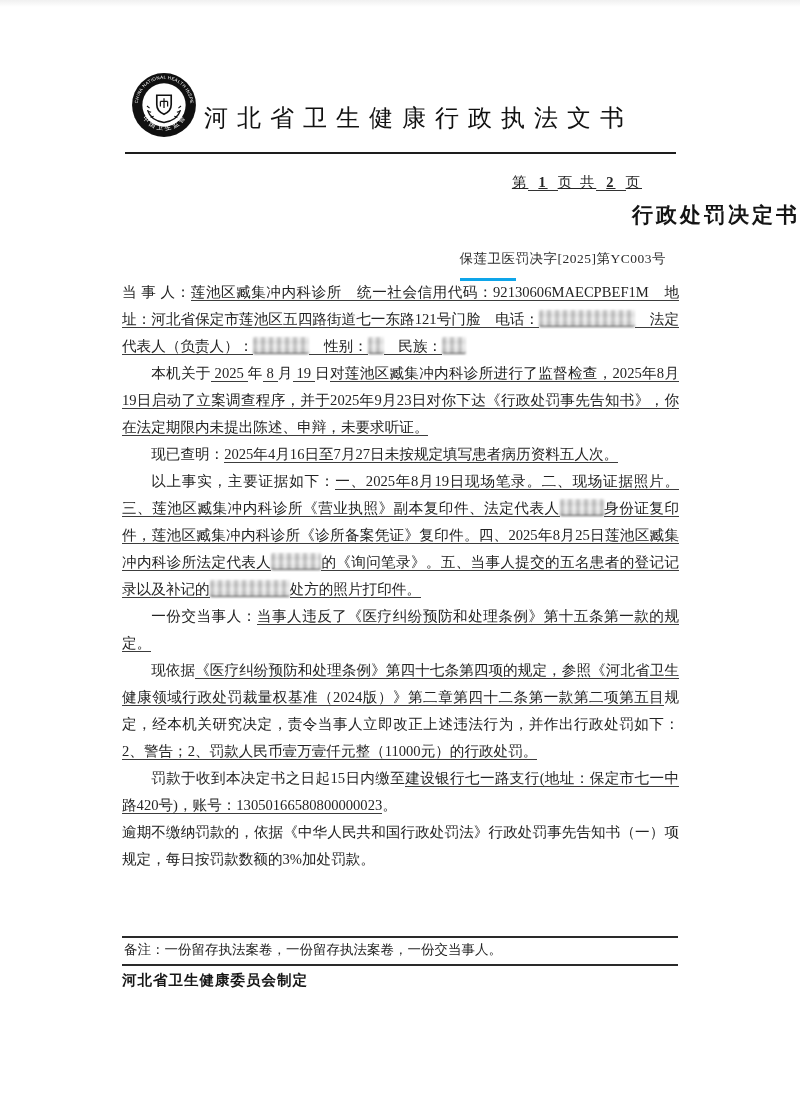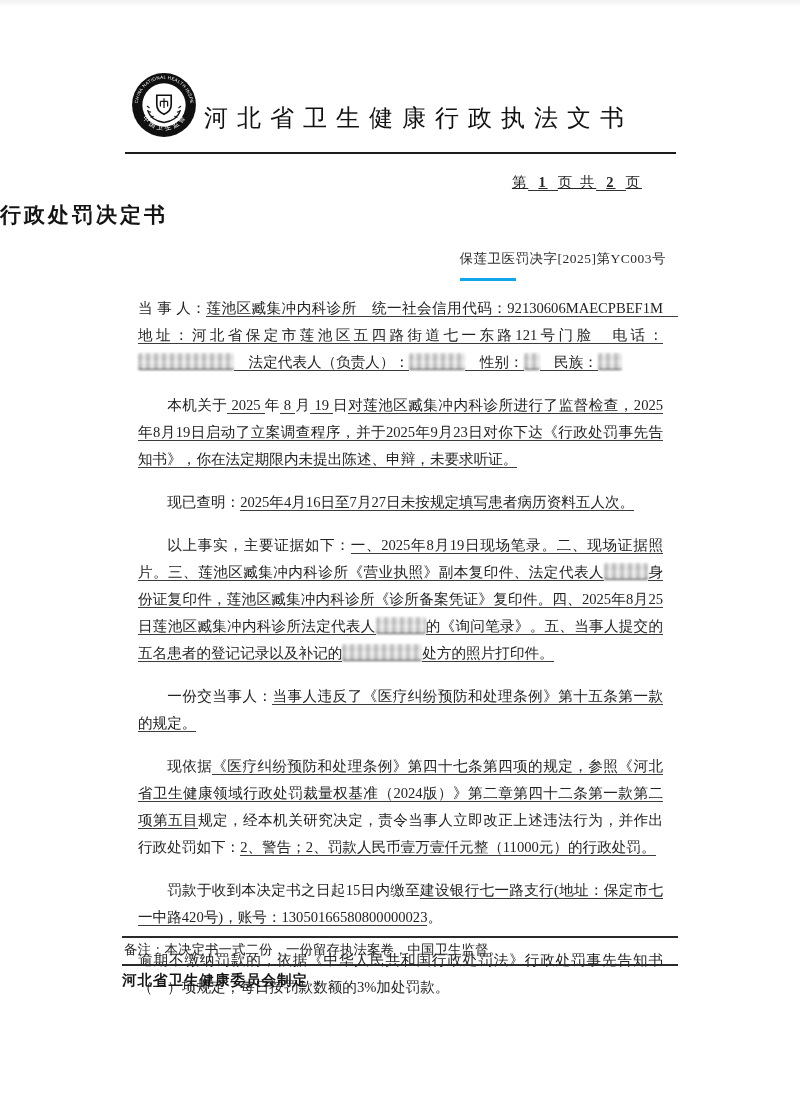--- a/index.html
+++ b/index.html
@@ -11,31 +11,31 @@
     background:linear-gradient(#f0f0f0,#ffffff);}
   .seal{position:absolute;left:130px;top:71px;width:68px;height:68px;}
   .header-title{
     position:absolute;left:204px;top:102px;font-size:24px;letter-spacing:9px;
     color:#111;white-space:nowrap;font-weight:500;
   }
   .header-rule{position:absolute;left:125px;top:152px;width:551px;height:2px;background:#1d1d1d;}
   .pagination{position:absolute;top:173px;right:158px;font-size:14.5px;letter-spacing:2px;color:#262626;text-decoration:underline;}
   .pagination .pgno{border-bottom:1.5px solid #333;padding:0 10px;font-weight:600;}
   .doc-title{
-    position:absolute;top:201px;left:0;width:100%;text-align:left;
+    position:absolute;top:201px;left:0;width:100%;text-align:right;
     font-family:"Liberation Sans","DejaVu Sans",sans-serif;font-weight:700;
     font-size:21px;letter-spacing:3px;color:#141414;
   }
   .doc-no{position:absolute;top:250px;right:134px;font-size:13.5px;color:#2b2b2b;letter-spacing:.5px;}
   .doc-no .u{border-bottom:3px solid #0ea5e9;padding-bottom:12px;}
   .document-body{
     position:absolute;top:279px;left:122px;width:557px;
     font-size:14.6px;line-height:27px;text-align:justify;color:#232323;
   }
-  .para{margin:16px;}
+  .para{margin:0;}
   .para.indent{text-indent:2em;}
   .u{border-bottom:1px solid #3c3c3c;}
   .redact{
     display:inline-block;height:16px;vertical-align:-3px;border-radius:2px;
     background-color:#dadada;
     background-image:
       repeating-linear-gradient(90deg, rgba(170,170,170,.5) 0 4px, rgba(238,238,238,.6) 4px 8px),
       repeating-linear-gradient(0deg, rgba(190,190,190,.4) 0 4px, rgba(244,244,244,.5) 4px 9px);
     filter:blur(1px);
   }
@@ -91,17 +91,17 @@
       <p class="para indent"><span class="">本机关于</span><span class="u"> 2025 </span><span class="">年</span><span class="u"> 8 </span><span class="">月</span><span class="u"> 19 </span><span class="">日</span><span class="u">对莲池区臧集冲内科诊所进行了监督检查，2025年8月19日启动了立案调查程序，并于2025年9月23日对你下达《行政处罚事先告知书》，你在法定期限内未提出陈述、申辩，未要求听证。</span></p>
       <p class="para indent"><span class="">现已查明：</span><span class="u">2025年4月16日至7月27日未按规定填写患者病历资料五人次。</span></p>
       <p class="para indent"><span class="">以上事实，主要证据如下：</span><span class="u">一、2025年8月19日现场笔录。二、现场证据照片。三、莲池区臧集冲内科诊所《营业执照》副本复印件、法定代表人</span><span class="redact u" style="width: 44px;"></span><span class="u">身份证复印件，莲池区臧集冲内科诊所《诊所备案凭证》复印件。四、2025年8月25日莲池区臧集冲内科诊所法定代表人</span><span class="redact u" style="width: 50px;"></span><span class="u">的《询问笔录》。五、当事人提交的五名患者的登记记录以及补记的</span><span class="redact u" style="width: 80px;"></span><span class="u">处方的照片打印件。</span></p>
       <p class="para indent"><span class="">一份交当事人：</span><span class="u">当事人违反了《医疗纠纷预防和处理条例》第十五条第一款的规定。</span></p>
       <p class="para indent"><span class="">现依据</span><span class="u">《医疗纠纷预防和处理条例》第四十七条第四项的规定，参照《河北省卫生健康领域行政处罚裁量权基准（2024版）》第二章第四十二条第一款第二项第五目</span><span class="">规定，经本机关研究决定，责令当事人立即改正上述违法行为，并作出行政处罚如下：</span><span class="u">2、警告；2、罚款人民币壹万壹仟元整（11000元）的行政处罚。</span></p>
       <p class="para indent"><span class="">罚款于收到本决定书之日起15日内缴至</span><span class="u">建设银行七一路支行(地址：保定市七一中路420号)，账号：13050166580800000023</span><span class="">。</span></p>
       <p class="para"><span class="">逾期不缴纳罚款的，依据《中华人民共和国行政处罚法》行政处罚事先告知书（一）项规定，每日按罚款数额的3%加处罚款。</span></p>
     </div>
 
   <div class="note-box">
-    <span>备注：</span><span>本决定书一式二份，一份留存执法案卷，中国卫生监督。</span>
+    <span>备注：</span><span>一份留存执法案卷，一份留存执法案卷，一份交当事人。</span>
   </div>
 
   <div class="footer-line">河北省卫生健康委员会制定</div>
 </div>
 
 </body></html>

